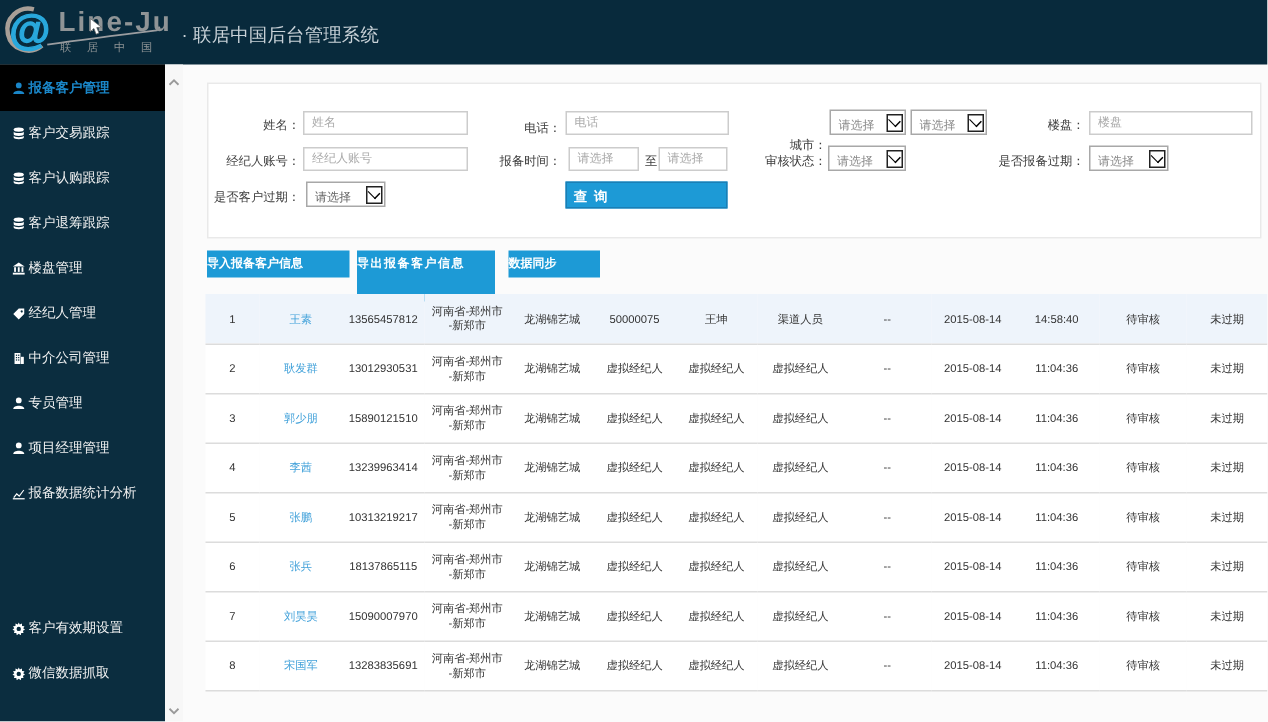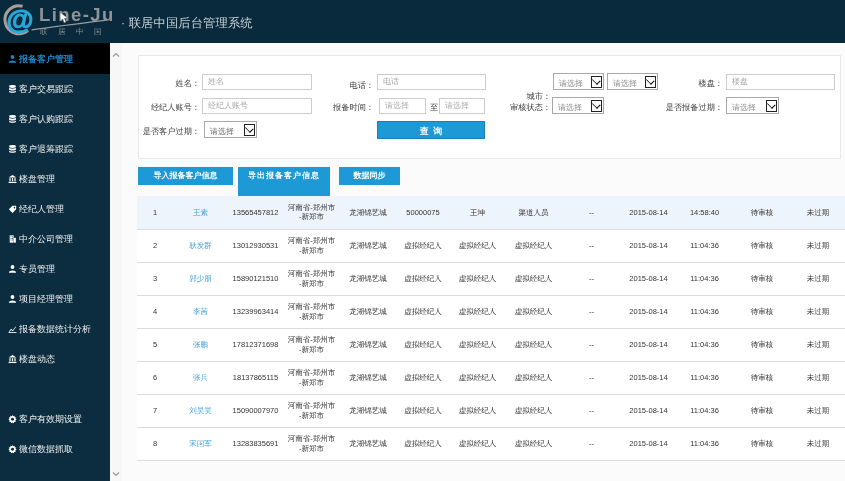--- a/index.html
+++ b/index.html
@@ -23,21 +23,21 @@
   .chev { position:absolute; left:2px; width:8px; height:8px; color:#9a9a9a; font-size:8px; }
 
   
   #panel { position:absolute; left:138px; top:55px; width:703px; height:104px; background:#fff; border:1px solid #e9e9e9; }
   .lbl { position:absolute; font-size:8.2px; color:#3c3c3c; white-space:nowrap; transform-origin:right center; }
   .inp { position:absolute; height:16px; border:1px solid #ccc; background:#fff; font-size:8px; color:#a9a9a9; line-height:14px; padding-left:5px; }
   .sel { position:absolute; height:17px; border:1px solid #a8a8a8; background:#fff; font-size:8px; color:#8a8a8a; }
   .sel .st { position:absolute; left:5px; top:4px; }
   .sel .sb { position:absolute; right:1px; top:1.5px; width:11px; height:12px; border:1px solid #222; background:#fff; }
   .sel .sb:after { content:""; position:absolute; left:1.2px; top:0.2px; width:5.6px; height:5.6px; border-right:1.7px solid #000; border-bottom:1.7px solid #000; transform:rotate(45deg) scale(1,0.72); transform-origin:center; }
-  .bluebtn { position:absolute; background:#1d9ad6; color:#fff; font-size:8px; font-weight:bold; text-align:center; }
+  .bluebtn { position:absolute; background:#1d9ad6; color:#fff; font-size:8px; font-weight:bold; }
 
   
   #tbl { position:absolute; left:137px; top:196px; width:708px; border-collapse:collapse; table-layout:fixed; font-size:7.5px; color:#333; }
   #tbl th { background:#e3e3e3; color:#4c4c4c; font-weight:bold; height:19px; font-size:7.5px; padding:0; text-align:center; }
   #tbl td { background:#fff; height:33px; border-bottom:1px solid #dcdcdc; text-align:center; padding:0; line-height:9.5px; }
   #tbl tr.r1 td { background:#eef4fb; }
   #tbl .name { color:#43a2da; }
 </style>
 </head>
 <body>
@@ -132,30 +132,20 @@
         <path d="M1.5 14.5 C1.5 9.5 14.5 9.5 14.5 14.5 Z" fill="#fff"></path>
       </svg>
     <span class="txt">项目经理管理</span>
   </div>
   <div class="mi" style="top:271px">
     <svg width="9" height="9" viewBox="0 0 16 16">
         <path d="M1.5 12.5 L5.5 7.5 L8.5 10 L13.5 3.5 L14.5 4.2 L8.7 12 L5.7 9.6 L2.6 13.4 Z" fill="#fff"></path>
         <rect x="1" y="13.5" width="14" height="1.5" fill="#fff"></rect>
       </svg>
     <span class="txt">报备数据统计分析</span>
-  </div>
-  <div class="mi" style="top:301px">
-    <svg width="9" height="9" viewBox="0 0 16 16">
-        <path d="M8 1 L15 5.5 L1 5.5 Z" fill="#fff"></path>
-        <rect x="2.5" y="6.5" width="2.2" height="5.5" fill="#fff"></rect>
-        <rect x="6.9" y="6.5" width="2.2" height="5.5" fill="#fff"></rect>
-        <rect x="11.3" y="6.5" width="2.2" height="5.5" fill="#fff"></rect>
-        <rect x="1" y="13" width="14" height="2.2" fill="#fff"></rect>
-      </svg>
-    <span class="txt">楼盘动态</span>
   </div>
   <div class="mi" style="top:361px">
     <svg width="9" height="9" viewBox="0 0 16 16">
         <path d="M8 1 L9.2 3.2 L11.8 2.2 L11.9 5 L14.8 5.2 L13.3 7.6 L15.4 9.4 L12.9 10.7 L13.7 13.4 L10.9 13.2 L10.4 16 L8 14.2 L5.6 16 L5.1 13.2 L2.3 13.4 L3.1 10.7 L0.6 9.4 L2.7 7.6 L1.2 5.2 L4.1 5 L4.2 2.2 L6.8 3.2 Z" fill="#fff"></path>
         <circle cx="8" cy="8.5" r="2.6" fill="#0b2d3f"></circle>
       </svg>
     <span class="txt">客户有效期设置</span>
   </div>
   <div class="mi" style="top:391px">
     <svg width="9" height="9" viewBox="0 0 16 16">
@@ -295,21 +285,21 @@
         <td>虚拟经纪人</td>
         <td>--</td>
         <td>2015-08-14</td>
         <td>11:04:36</td>
         <td>待审核</td>
         <td>未过期</td>
 </tr>
 <tr>
   <td>5</td>
         <td class="name">张鹏</td>
-        <td>17812371698</td>
+        <td>10313219217</td>
         <td>河南省-郑州市<br>-新郑市</td>
         <td>龙湖锦艺城</td>
         <td>虚拟经纪人</td>
         <td>虚拟经纪人</td>
         <td>虚拟经纪人</td>
         <td>--</td>
         <td>2015-08-14</td>
         <td>11:04:36</td>
         <td>待审核</td>
         <td>未过期</td>

